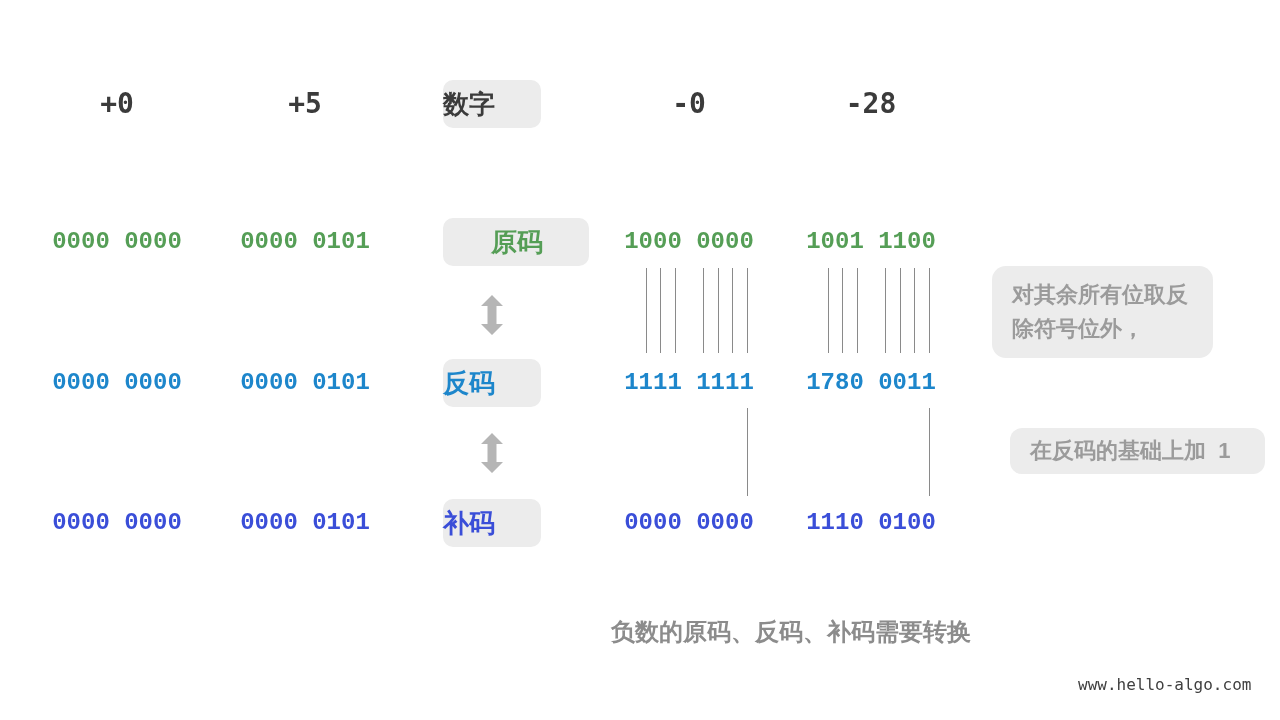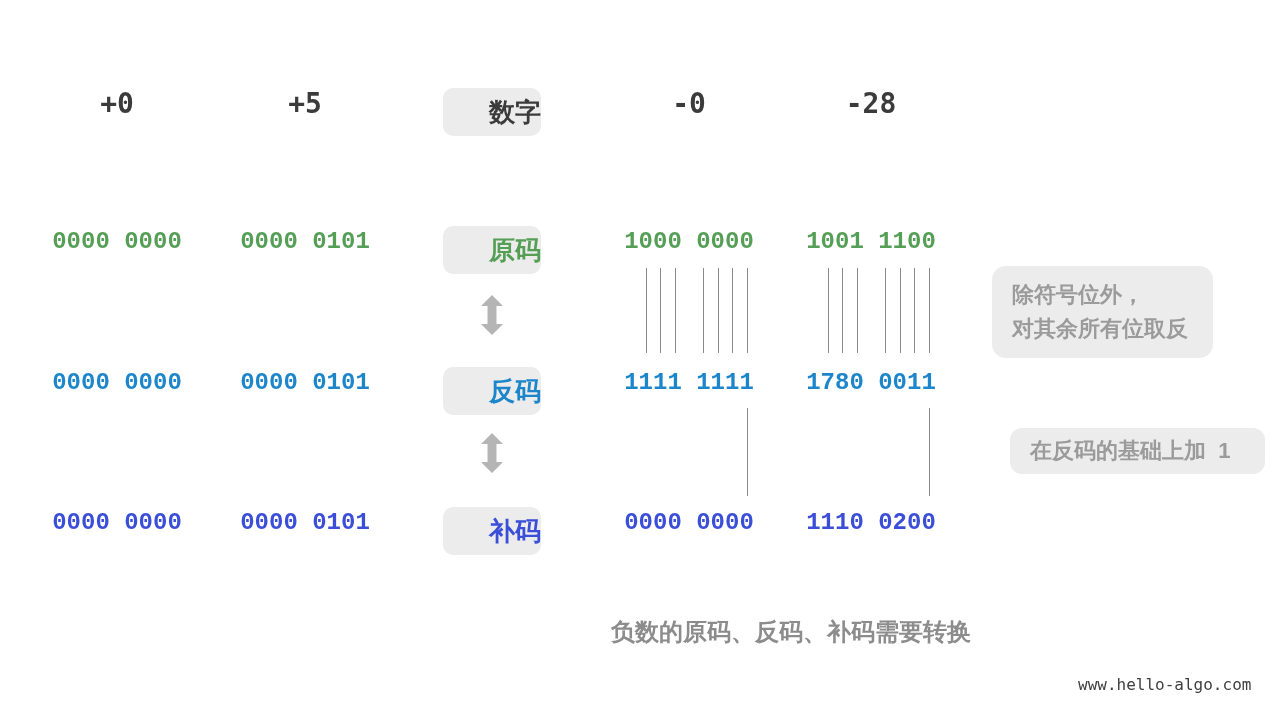--- a/index.html
+++ b/index.html
@@ -13,22 +13,22 @@
     font-weight:bold;font-size:28px;line-height:34px;color:#3b3b3b;white-space:pre;
   }
   .bin{
     position:absolute;transform:translateX(-50%);
     font-family:Liberation Mono, monospace;
     font-weight:bold;font-size:24px;line-height:30px;white-space:pre;
   }
   .label-box{
     position:absolute;left:443px;width:98px;height:48px;
     background:#ececec;border-radius:10px;
-    display:flex;align-items:center;justify-content:flex-end;
-    font-weight:bold;font-size:26px;margin-top:8px;
+    display:flex;align-items:center;justify-content:flex-start;
+    font-weight:bold;font-size:26px;
   }
   .tick{position:absolute;width:1px;background:#8a8a8a;}
   .arrow{position:absolute;left:479px;width:26px;height:40px;}
   .note{
     position:absolute;background:#ececec;border-radius:14px;
     color:#9b9b9b;font-weight:bold;font-size:22px;
     display:flex;flex-direction:column;justify-content:center;
     padding-left:20px;box-sizing:border-box;
   }
   .note div{white-space:pre;line-height:34px;}
@@ -55,30 +55,30 @@
 
   <div class="label-box" style="top:80px;color:#3b3b3b;">
     <span>数字</span>
   </div>
 
   <div id="rows">
       <span class="bin" style="left: 117px; top: 227px; color: rgb(85, 158, 86);">0000 0000</span>
       <span class="bin" style="left: 305px; top: 227px; color: rgb(85, 158, 86);">0000 0101</span>
       <span class="bin" style="left: 689px; top: 227px; color: rgb(85, 158, 86);">1000 0000</span>
       <span class="bin" style="left: 871px; top: 227px; color: rgb(85, 158, 86);">1001 1100</span>
-      <div class="label-box" style="top: 218px; color: rgb(85, 158, 86);">原码</div>
+      <div class="label-box" style="top: 218px; color: rgb(85, 158, 86); padding-left: 48px;">原码</div>
       <span class="bin" style="left: 117px; top: 368px; color: rgb(29, 134, 203);">0000 0000</span>
       <span class="bin" style="left: 305px; top: 368px; color: rgb(29, 134, 203);">0000 0101</span>
       <span class="bin" style="left: 689px; top: 368px; color: rgb(29, 134, 203);">1111 1111</span>
       <span class="bin" style="left: 871px; top: 368px; color: rgb(29, 134, 203);">1780 0011</span>
       <div class="label-box" style="top: 359px; color: rgb(29, 134, 203);">反码</div>
       <span class="bin" style="left: 117px; top: 508px; color: rgb(58, 78, 216);">0000 0000</span>
       <span class="bin" style="left: 305px; top: 508px; color: rgb(58, 78, 216);">0000 0101</span>
       <span class="bin" style="left: 689px; top: 508px; color: rgb(58, 78, 216);">0000 0000</span>
-      <span class="bin" style="left: 871px; top: 508px; color: rgb(58, 78, 216);">1110 0200</span>
+      <span class="bin" style="left: 871px; top: 508px; color: rgb(58, 78, 216);">1110 0100</span>
       <div class="label-box" style="top: 499px; color: rgb(58, 78, 216);">补码</div>
     </div>
 
   <div id="connectors">
       <div class="tick" style="left: 645.65px; top: 268px; height: 85px;"></div>
       <div class="tick" style="left: 660.1px; top: 268px; height: 85px;"></div>
       <div class="tick" style="left: 674.55px; top: 268px; height: 85px;"></div>
       <div class="tick" style="left: 703.45px; top: 268px; height: 85px;"></div>
       <div class="tick" style="left: 717.9px; top: 268px; height: 85px;"></div>
       <div class="tick" style="left: 732.35px; top: 268px; height: 85px;"></div>
@@ -95,22 +95,22 @@
     </div>
 
   <svg class="arrow" style="top:295px;" viewBox="0 0 26 40">
     <path d="M13 0 L24 11 L17.5 11 L17.5 29 L24 29 L13 40 L2 29 L8.5 29 L8.5 11 L2 11 Z" fill="#b5b5b5"></path>
   </svg>
   <svg class="arrow" style="top:433px;" viewBox="0 0 26 40">
     <path d="M13 0 L24 11 L17.5 11 L17.5 29 L24 29 L13 40 L2 29 L8.5 29 L8.5 11 L2 11 Z" fill="#b5b5b5"></path>
   </svg>
 
   <div class="note" style="left:992px;top:266px;width:221px;height:92px;">
+      <div>对其余所有位取反</div>
       <div>除符号位外，</div>
-      <div>对其余所有位取反</div>
     </div>
   <div class="note" style="left:990px;top:428px;width:255px;height:46px;border-radius:12px;margin-left:20px;">
       <div>在反码的基础上加  1</div>
     </div>
 
   <span class="caption" style="left:611px;top:617px;">负数的原码、反码、补码需要转换</span>
 
   <span class="watermark">www.hello-algo.com</span>
 
 </div>

